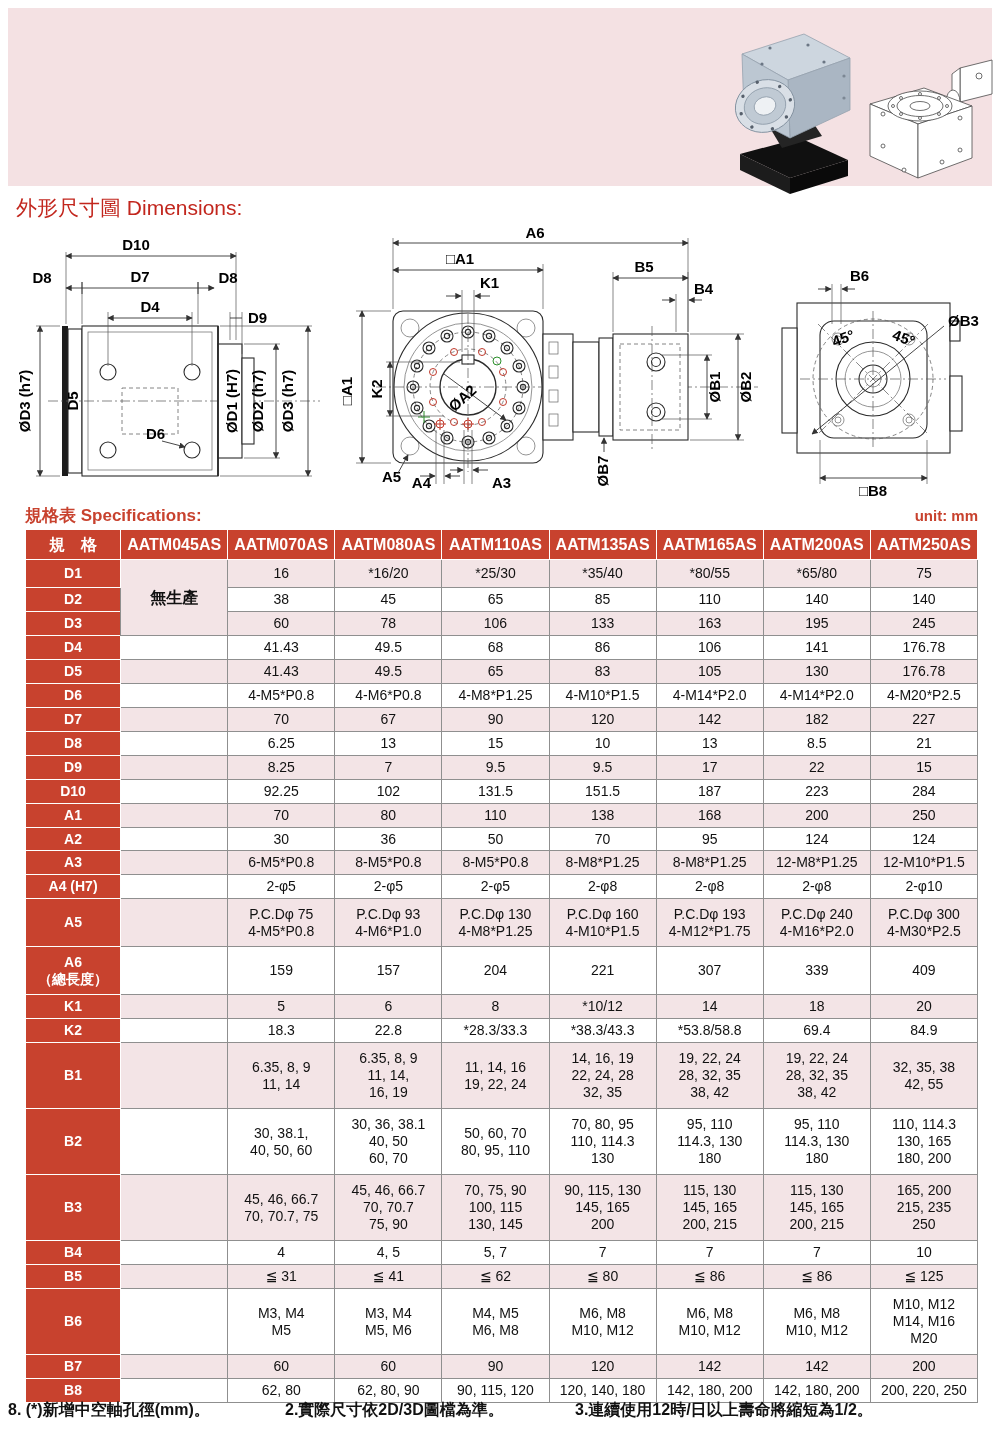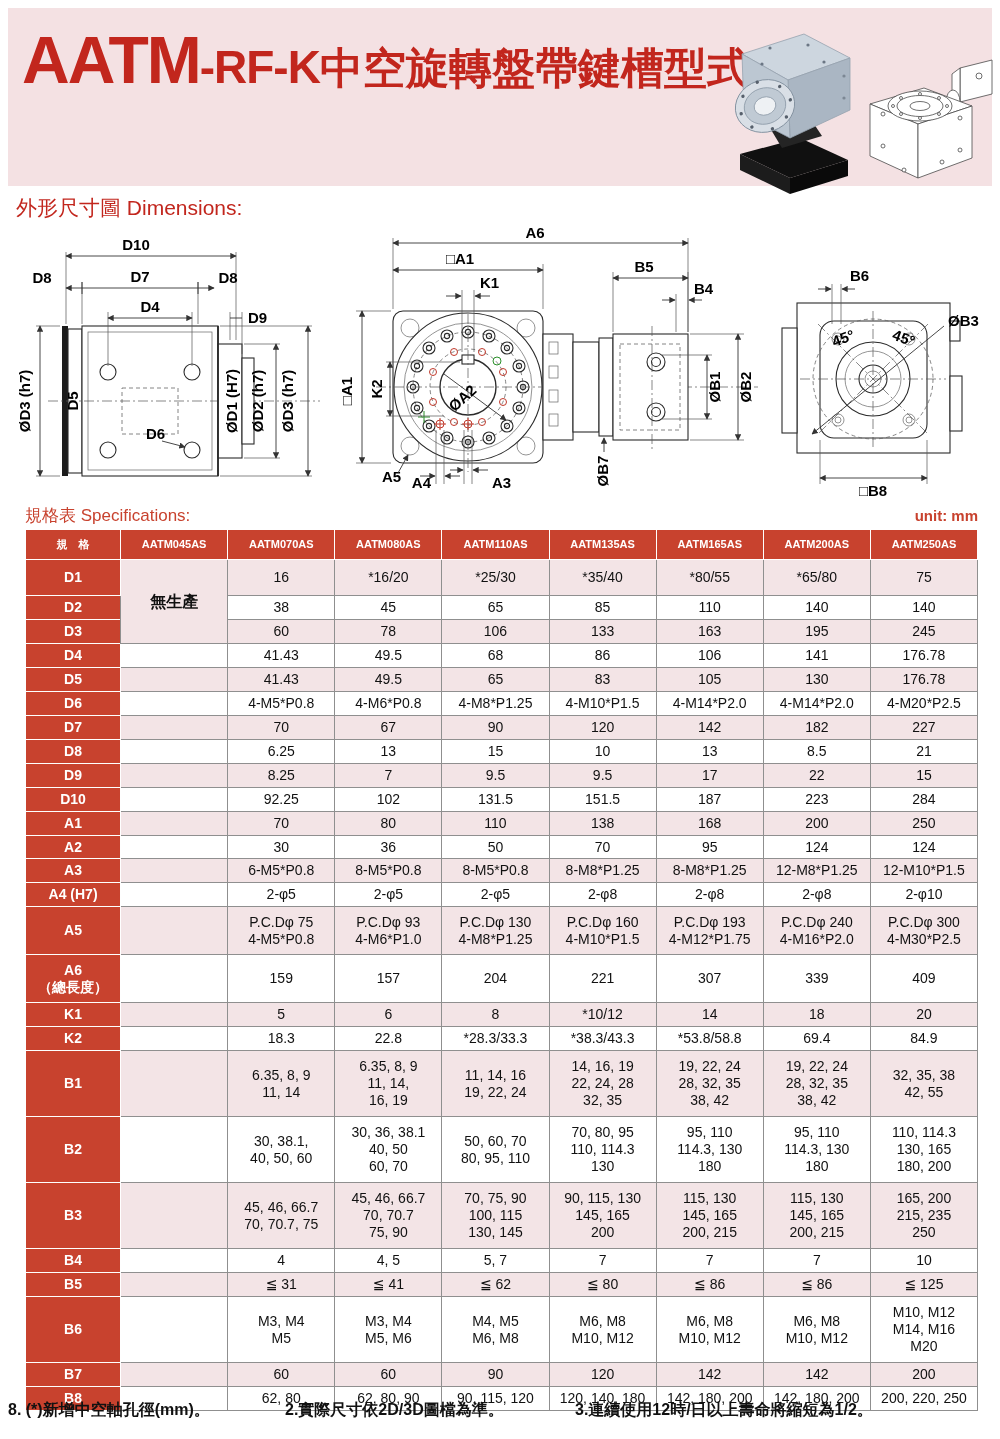--- a/index.html
+++ b/index.html
@@ -18,54 +18,53 @@
   .banner{position:absolute;left:8px;top:8px;width:984px;height:178px;background:var(--pink);}
   .title-line{position:absolute;left:14px;top:14px;color:var(--titlered);font-weight:bold;white-space:nowrap;}
   .brand{font-size:66px;letter-spacing:-2px;vertical-align:baseline;}
   .suffix{font-size:46px;letter-spacing:-1px;}
   .cn{font-size:43px;}
   .subtitle{position:absolute;left:16px;top:104px;font-size:31px;font-weight:bold;color:var(--titlered);white-space:nowrap;}
   .prod1{position:absolute;left:700px;top:10px;}
   .prod2{position:absolute;left:848px;top:44px;}
   
   .dim-heading{position:absolute;left:16px;top:194px;font-size:21px;font-weight:normal;color:var(--titlered);}
-  .spec-heading{position:absolute;left:25px;top:504px;font-size:17px;font-weight:normal;color:var(--accent);}
+  .spec-heading{position:absolute;left:25px;top:504px;font-size:17px;font-weight:bold;color:var(--accent);}
   .unit{position:absolute;right:22px;top:507px;font-size:15px;font-weight:bold;color:var(--accent);}
   
   svg.drawings{position:absolute;left:0;top:226px;}
   .ol{stroke:#2b2b2b;fill:none;stroke-width:1.1;}
   .olw{stroke:#2b2b2b;fill:#fff;stroke-width:1.1;}
   .tl{stroke:#666;fill:none;stroke-width:0.7;}
   .cl{stroke:#555;fill:none;stroke-width:0.7;stroke-dasharray:10 3 2 3;}
   .dsh{stroke:#666;fill:none;stroke-width:0.8;stroke-dasharray:4 3;}
   .dim{stroke:#333;stroke-width:0.9;fill:none;}
   .ext{stroke:#555;stroke-width:0.7;fill:none;}
   .red{stroke:#c0392b;fill:none;stroke-width:1;}
   .grn{stroke:#2a8f2a;fill:none;stroke-width:1;}
   text.lb{font:bold 15px "Liberation Sans",sans-serif;fill:#000;}
   
   table.spec{position:absolute;left:25px;top:529px;width:953px;border-collapse:collapse;table-layout:fixed;}
   .spec th,.spec td{border:1px solid var(--line);text-align:center;vertical-align:middle;
     padding:1px 2px;font-size:14px;white-space:pre-line;line-height:1.2;}
-  .spec thead th{background:var(--accent);color:#fff;font-weight:bold;height:27px;font-size:11px;border-color:#fff;}
+  .spec thead th{background:var(--accent);color:#fff;font-weight:bold;height:27px;font-size:16px;border-color:#fff;}
   .spec tbody th{background:var(--accent);color:#fff;font-weight:bold;border-color:#fff;font-size:14px;}
   .spec td.pink{background:var(--rowpink);}
   .spec td.na{font-size:16px;font-weight:bold;background:var(--rowpink);text-align:center;}
   
   .notes{position:absolute;left:0;top:1400px;width:1000px;font-size:16px;font-weight:bold;color:#111;}
   .notes span{position:absolute;white-space:nowrap;}
   .note1{left:8px;}
   .note2{left:285px;}
   .note3{left:575px;}
 </style>
 </head>
 <body>
 
 <div class="banner">
-  <div class="title-line"><span class="brand">AATM</span><span class="suffix">-RF-K</span><span class="cn">中空旋轉盤帶鍵槽型式</span></div>
 
   <svg class="prod1" width="150" height="176" viewBox="0 0 150 176">
     <polygon points="32,136 92,120 140,142 82,160" fill="#101010"></polygon>
     <polygon points="32,136 32,152 82,176 82,160" fill="#1c1c1c"></polygon>
     <polygon points="140,142 140,158 82,176 82,160" fill="#0a0a0a"></polygon>
     <polygon points="62,110 102,100 114,118 74,130" fill="#242424"></polygon>
     <polygon points="34,36 96,16 142,40 80,62" fill="#cdd6df" stroke="#96a2af" stroke-width="0.8"></polygon>
     <polygon points="142,40 142,92 82,120 80,62" fill="#aab6c3" stroke="#96a2af" stroke-width="0.8"></polygon>
     <polygon points="34,36 80,62 82,120 36,96" fill="#bcc7d2" stroke="#96a2af" stroke-width="0.8"></polygon>
     <g transform="rotate(-18 57 88)">
@@ -383,21 +382,21 @@
         <th>AATM070AS</th>
         <th>AATM080AS</th>
         <th>AATM110AS</th>
         <th>AATM135AS</th>
         <th>AATM165AS</th>
         <th>AATM200AS</th>
         <th>AATM250AS</th>
       </tr>
     </thead>
   <tbody>
-      <tr style="height: 36px;">
+      <tr style="height: 28px;">
         <th>D1</th>
         <td rowspan="3" class="na">無生產</td>
         <td class="pink">16</td>
         <td class="pink">*16/20</td>
         <td class="pink">*25/30</td>
         <td class="pink">*35/40</td>
         <td class="pink">*80/55</td>
         <td class="pink">*65/80</td>
         <td class="pink">75</td>
       </tr>

